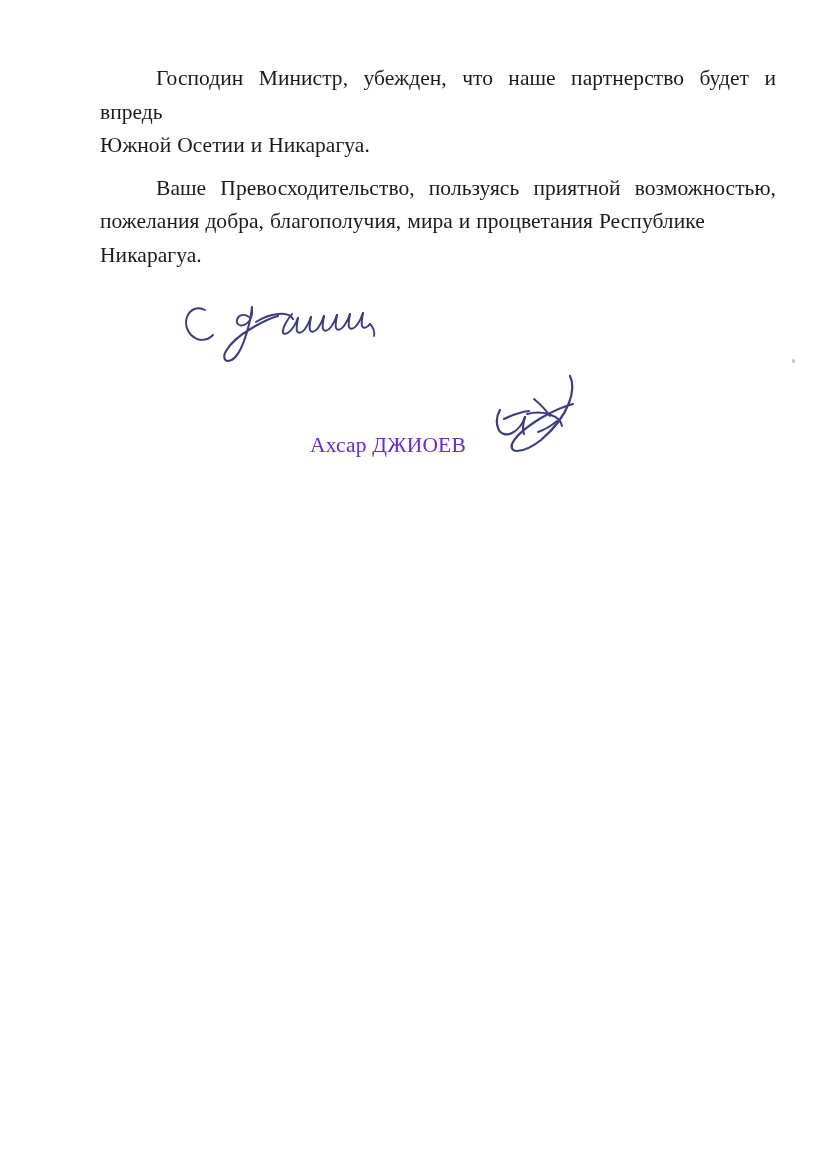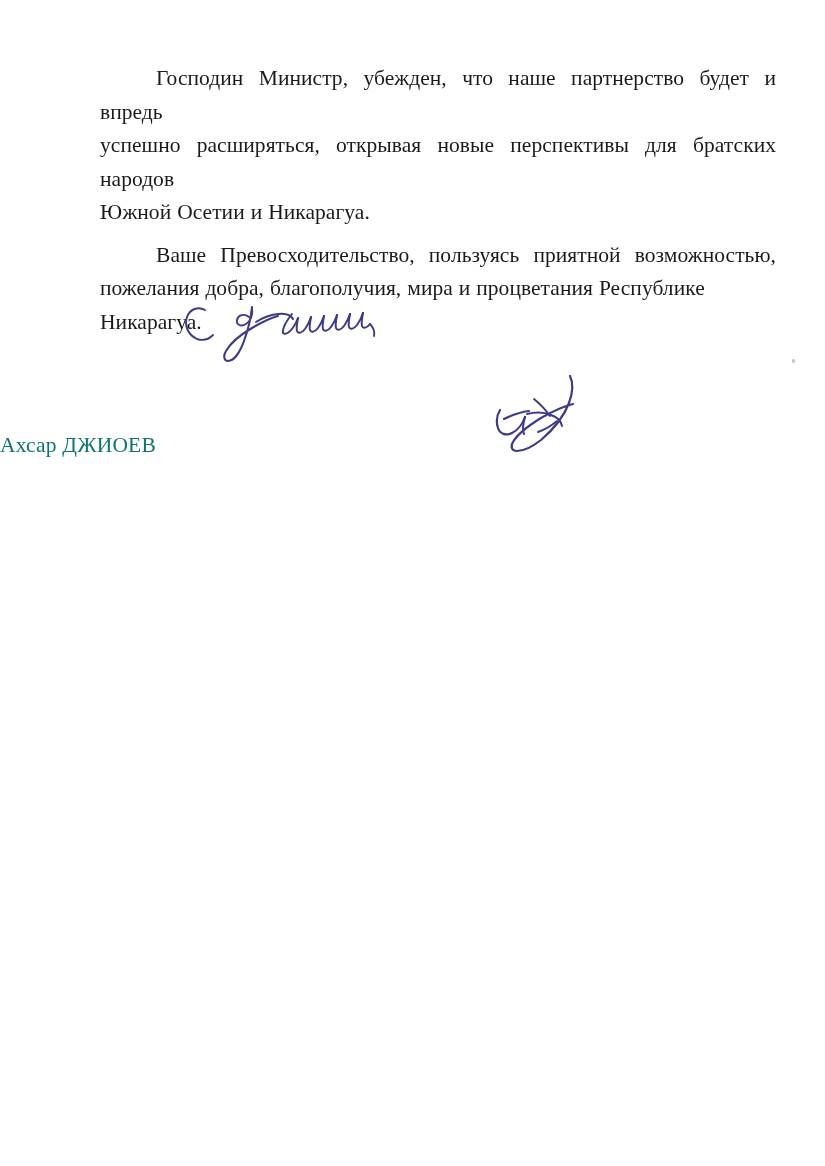--- a/index.html
+++ b/index.html
@@ -84,25 +84,25 @@
     stroke: #3b3b86;
     stroke-linecap: round;
     stroke-linejoin: round;
   }
 
   .signer-name {
     position: absolute;
     left: 0;
     top: 431px;
     width: 776px;
-    text-align: left;
+    text-align: center;
     font-size: 21.5px;
     line-height: 28px;
     letter-spacing: 0.2px;
-    color: #0f766e;
+    color: #6d28d9;
     font-family: "Liberation Serif", "DejaVu Serif", serif;
   }
 
   .scan-speck {
     position: absolute;
     left: 792px;
     top: 359px;
     width: 3px;
     height: 4px;
     background: #b9b9bd;
@@ -112,21 +112,20 @@
 </style>
 </head>
 <body>
 
 <div class="page">
 
   <div class="body-block">
 
     <p class="para">
       <span class="l first just">Господин Министр, убежден, что наше партнерство будет и впредь</span>
-      <span class="l just">успешно расширяться, открывая новые перспективы для братских народов</span>
       <span class="l last">Южной Осетии и Никарагуа.</span>
     </p>
 
     <p class="para">
       <span class="l first just">Ваше Превосходительство, пользуясь приятной возможностью,</span>
       <span class="l last">пожелания добра, благополучия, мира и процветания Республике Никарагуа.</span>
     </p>
 
   </div>
 

